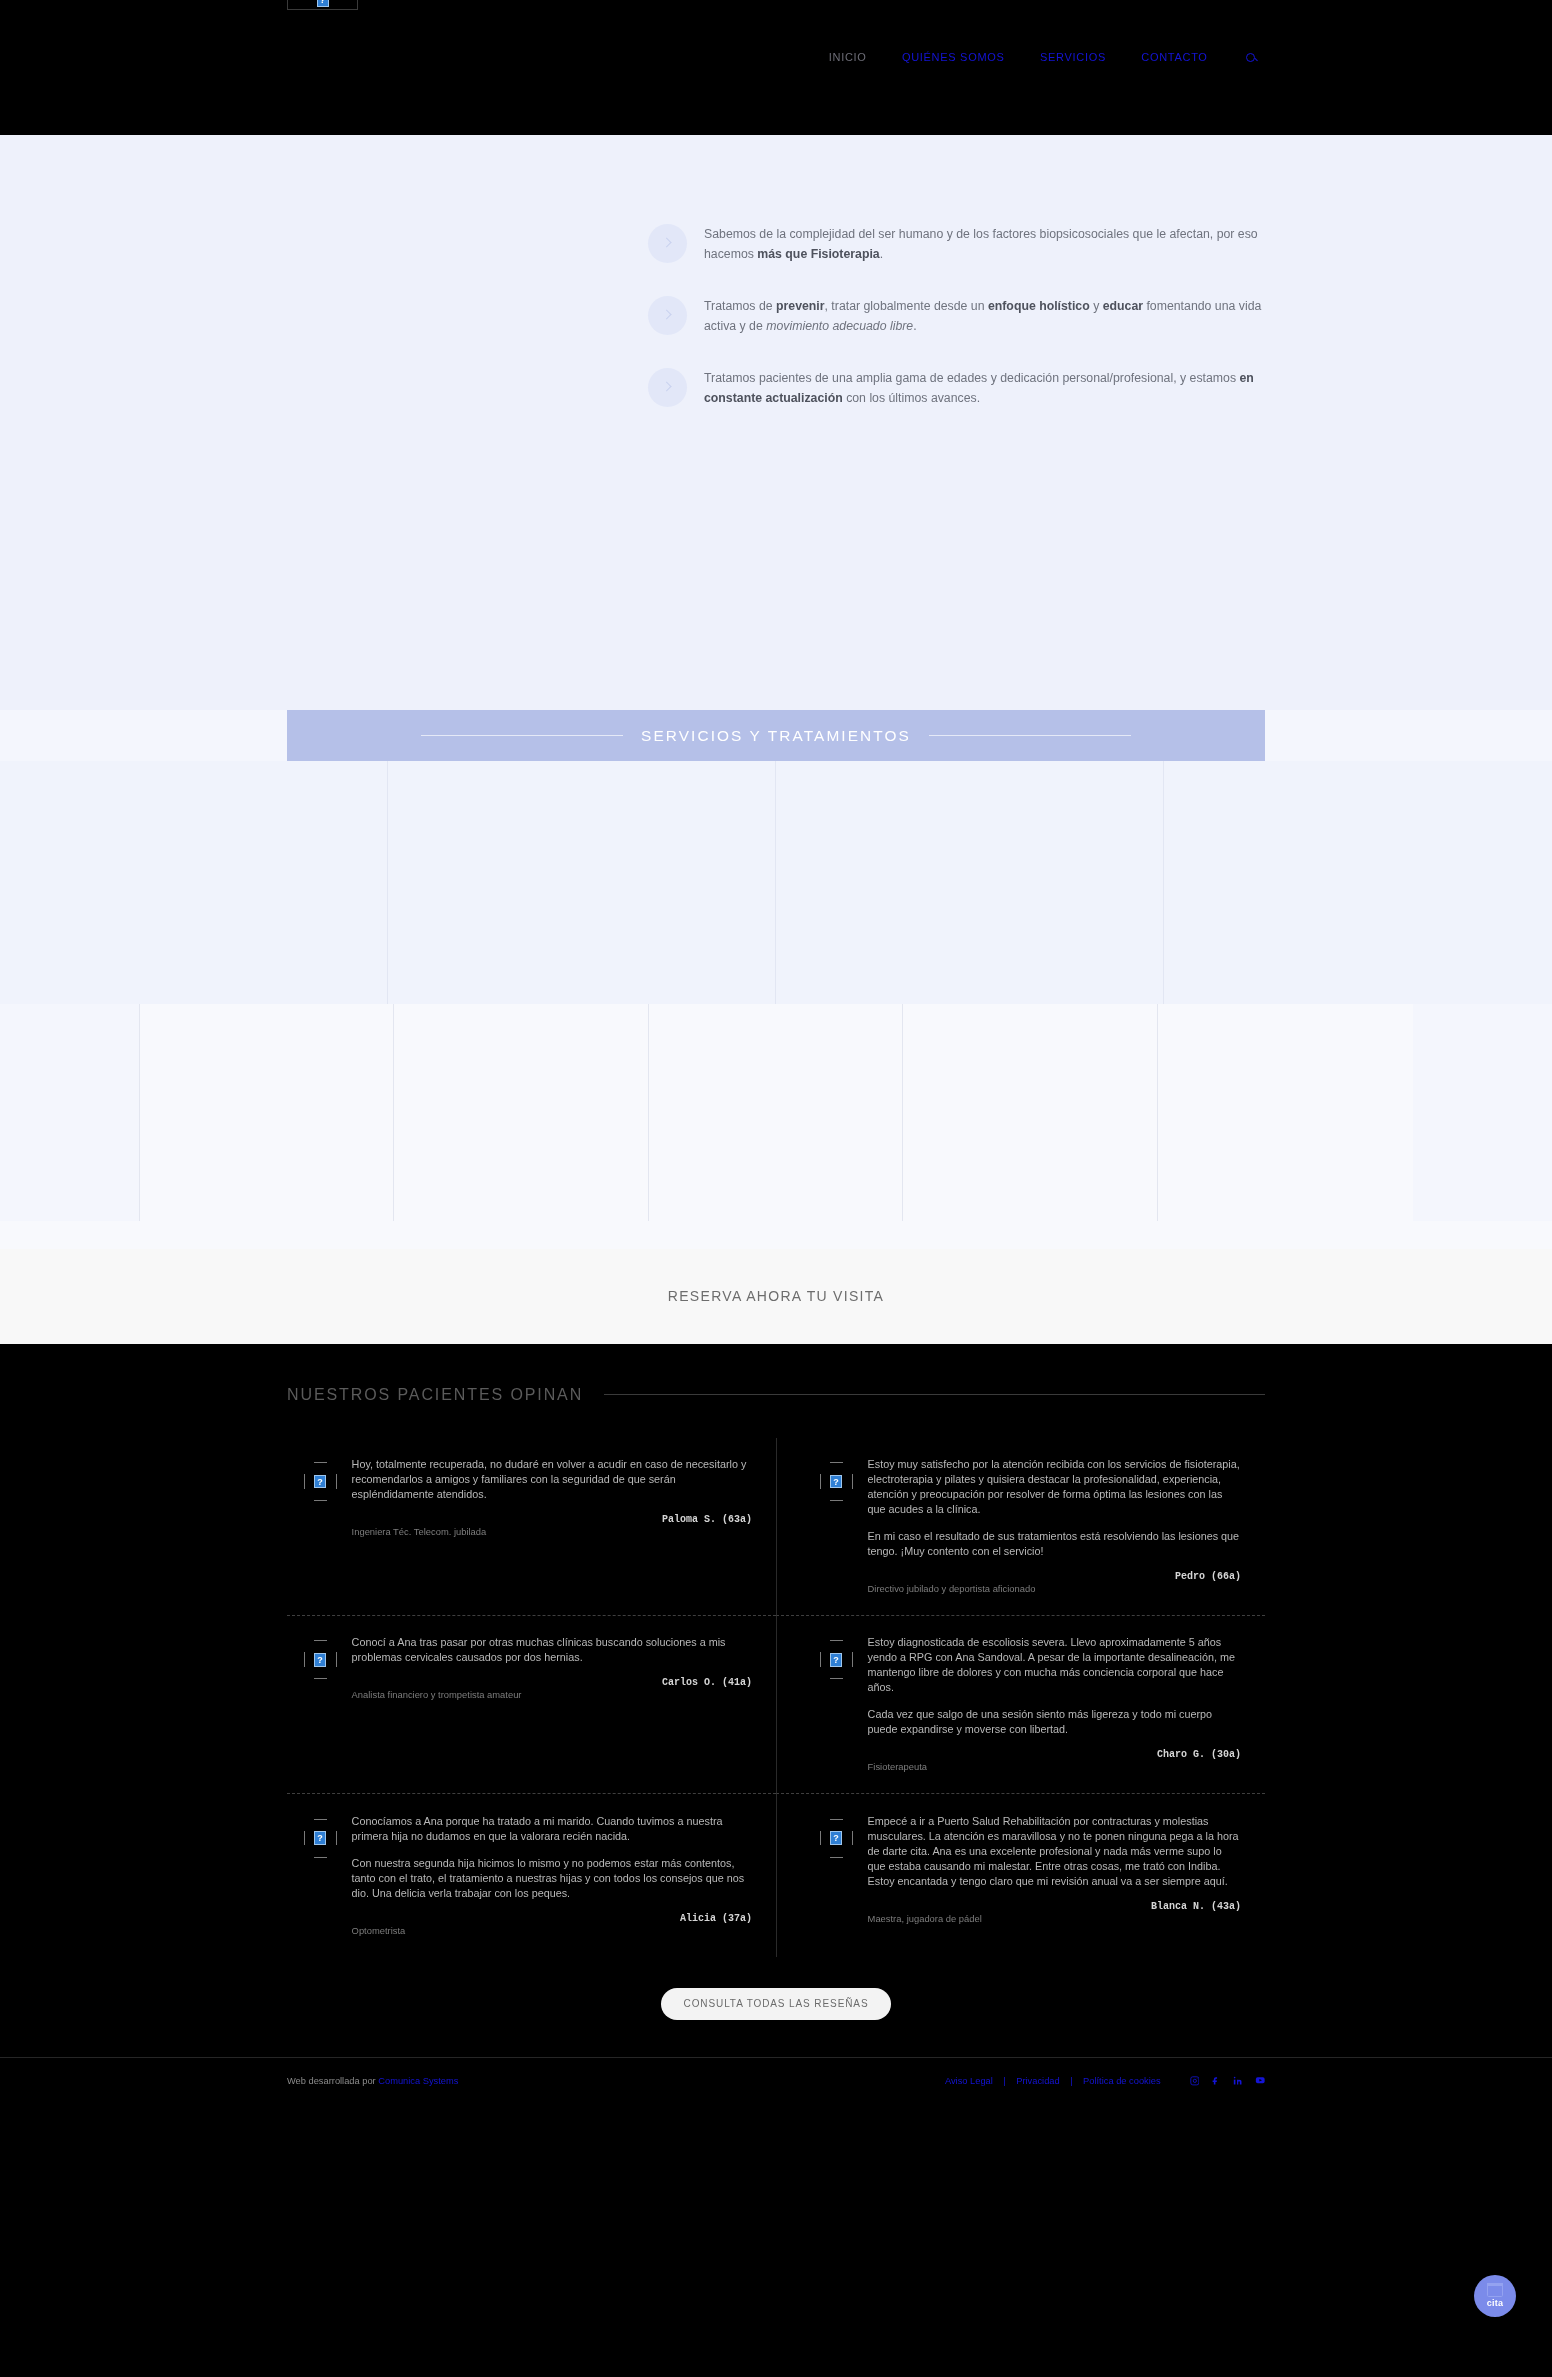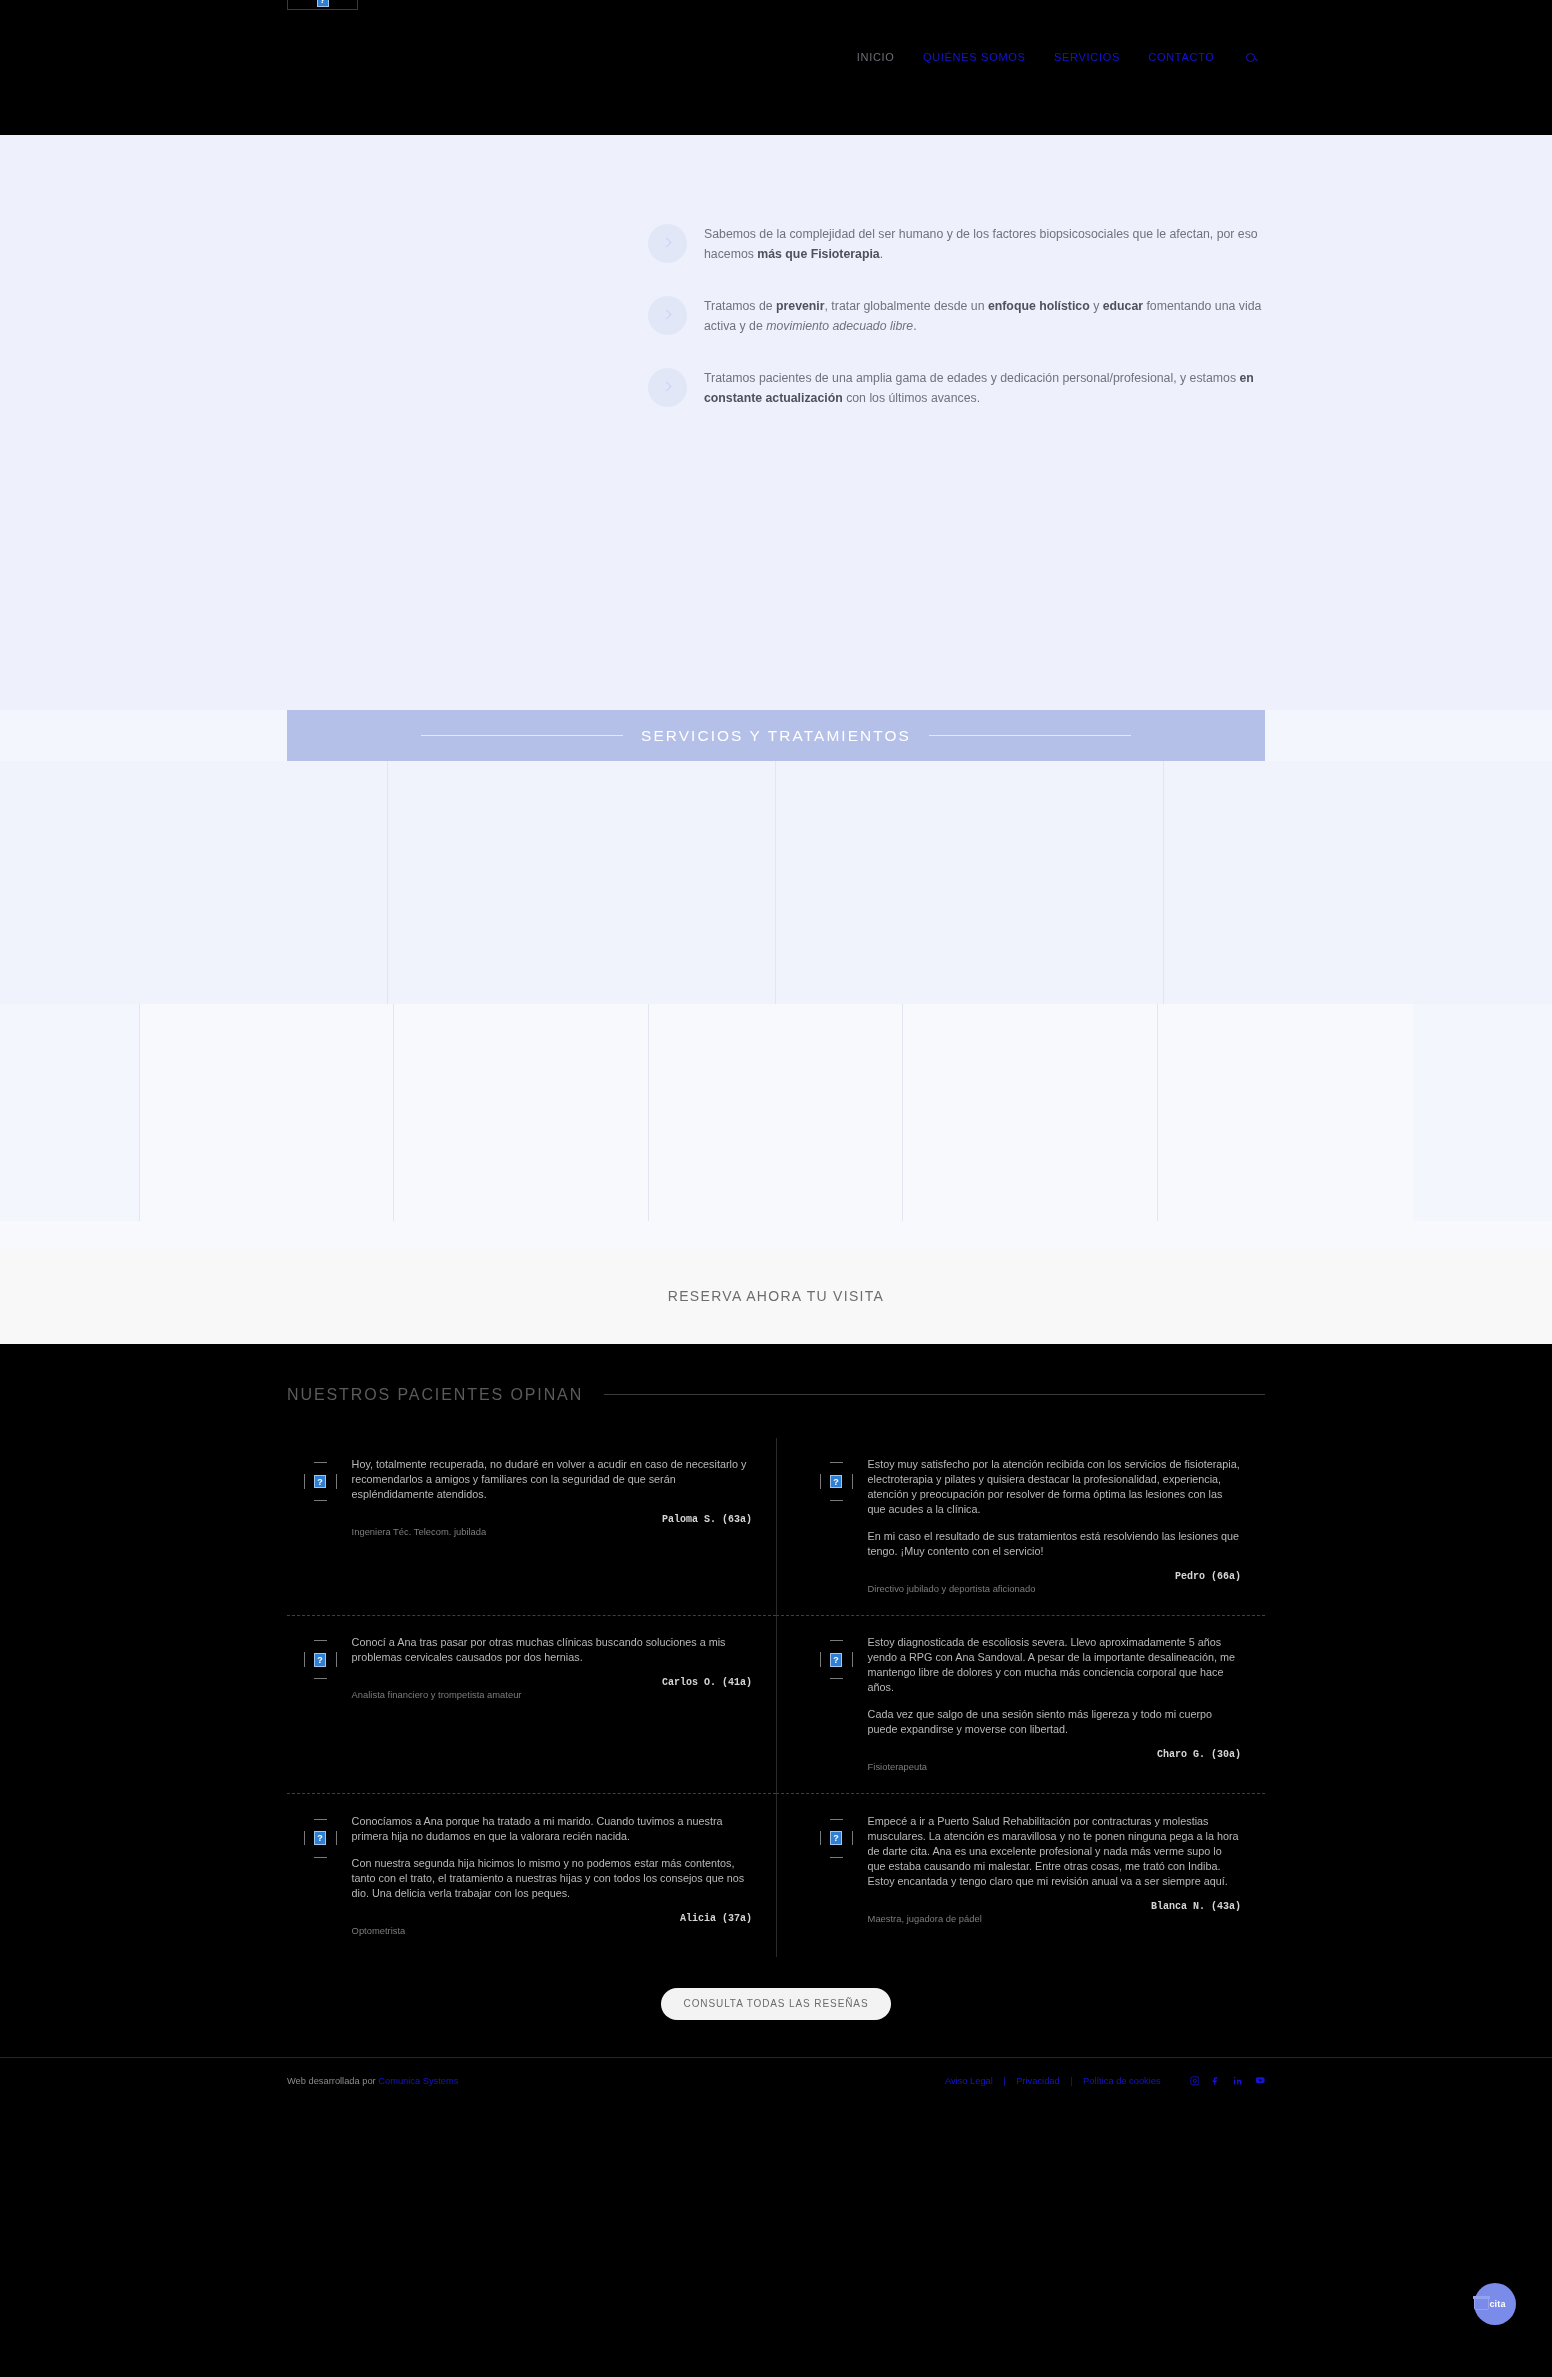--- a/index.html
+++ b/index.html
@@ -48,21 +48,21 @@
     display: inline-block;
     position: relative;
   }
   .broken-img::after { content: "?"; }
   .nav {
     position: absolute;
     right: 0px;
     top: 51px;
     display: flex;
     align-items: center;
-    gap: 9px;
+    gap: 16px;
   }
   .nav a {
     color: #1414d6;
     text-decoration: none;
     font-size: 11px;
     letter-spacing: 0.7px;
     padding: 0 9.7px;
     font-family: "Liberation Sans", sans-serif;
   }
   .nav a.inactive { color: #6d6d77; }
@@ -333,27 +333,28 @@
     align-items: center;
     justify-content: center;
     line-height: 1;
   }
   .soc svg { display: block; }
 
   
   .cita-fab {
     position: absolute;
     right: 36px;
-    bottom: 52px;
+    bottom: 60px;
     width: 42px; height: 42px;
     border-radius: 50%;
     background: #7b8bea;
     display: flex;
-    align-items: center;
-    justify-content: flex-start;
+    flex-direction: column;
+    align-items: center;
+    justify-content: center;
     cursor: pointer;
     z-index: 50;
   }
   .cita-cal {
     width: 15.4px; height: 13px;
     border: 1.6px solid #94a2f0;
     border-radius: 1.6px;
     margin-bottom: 1.6px;
     position: relative;
   }

